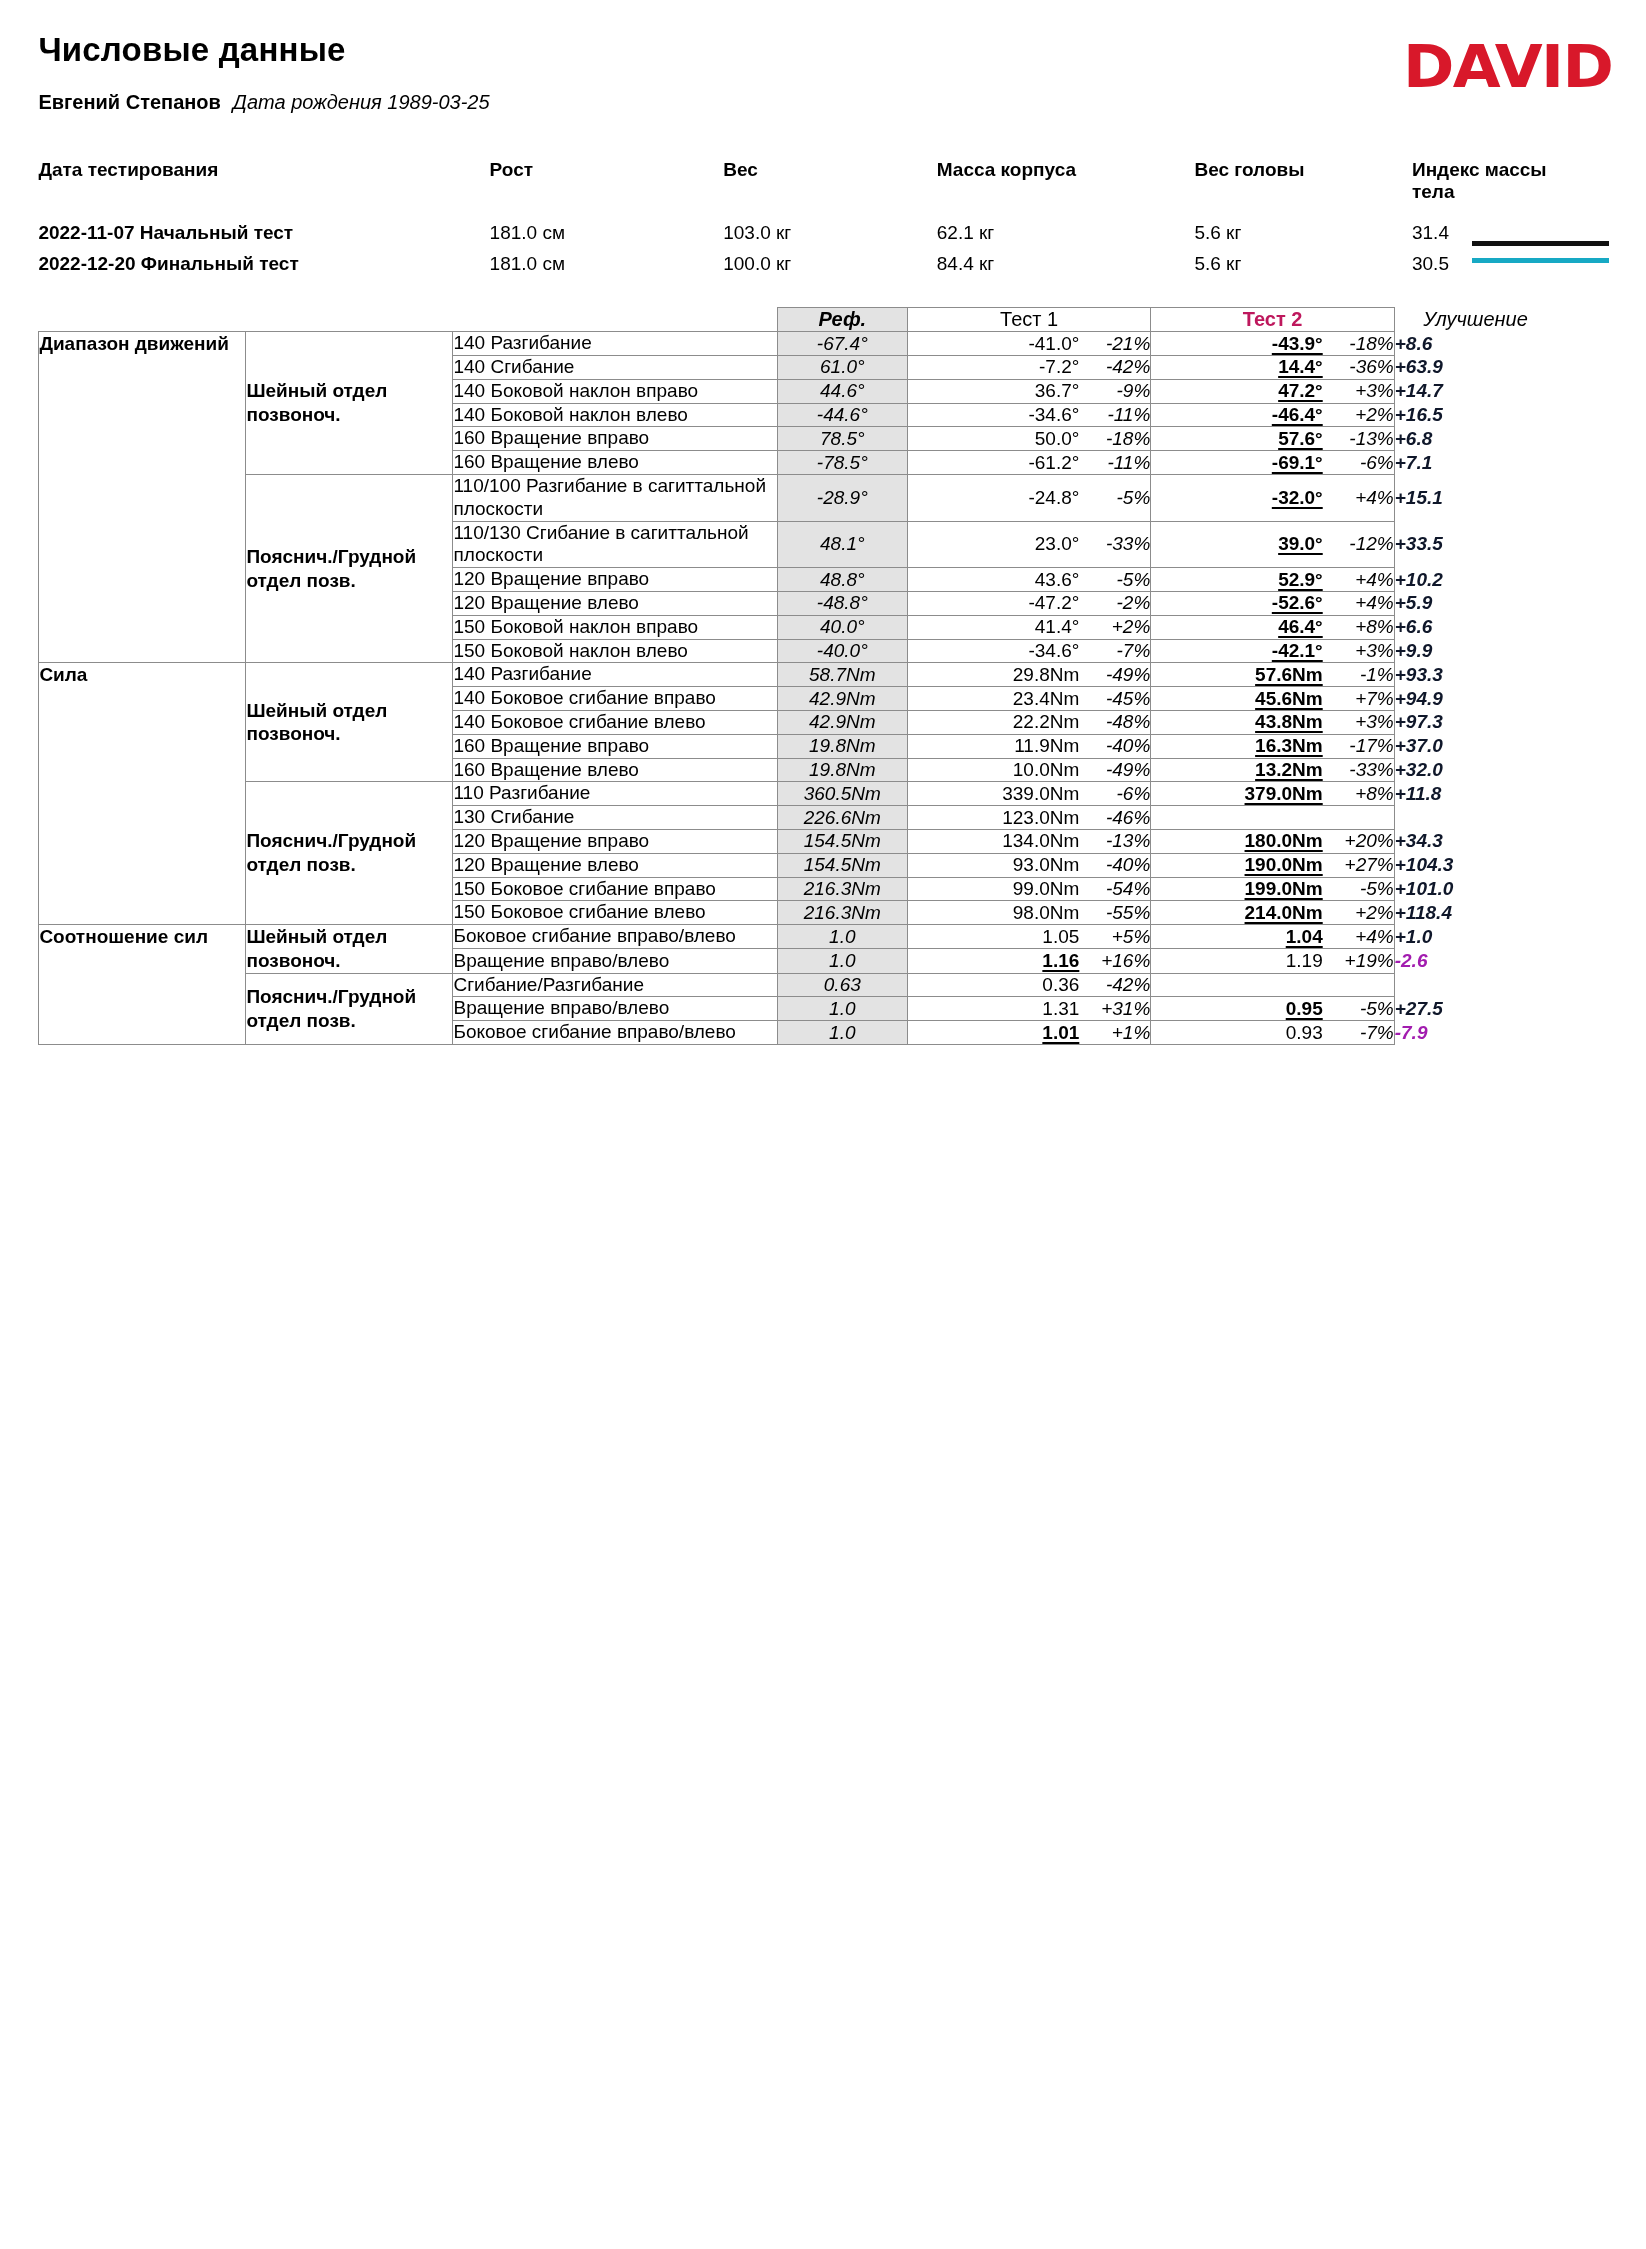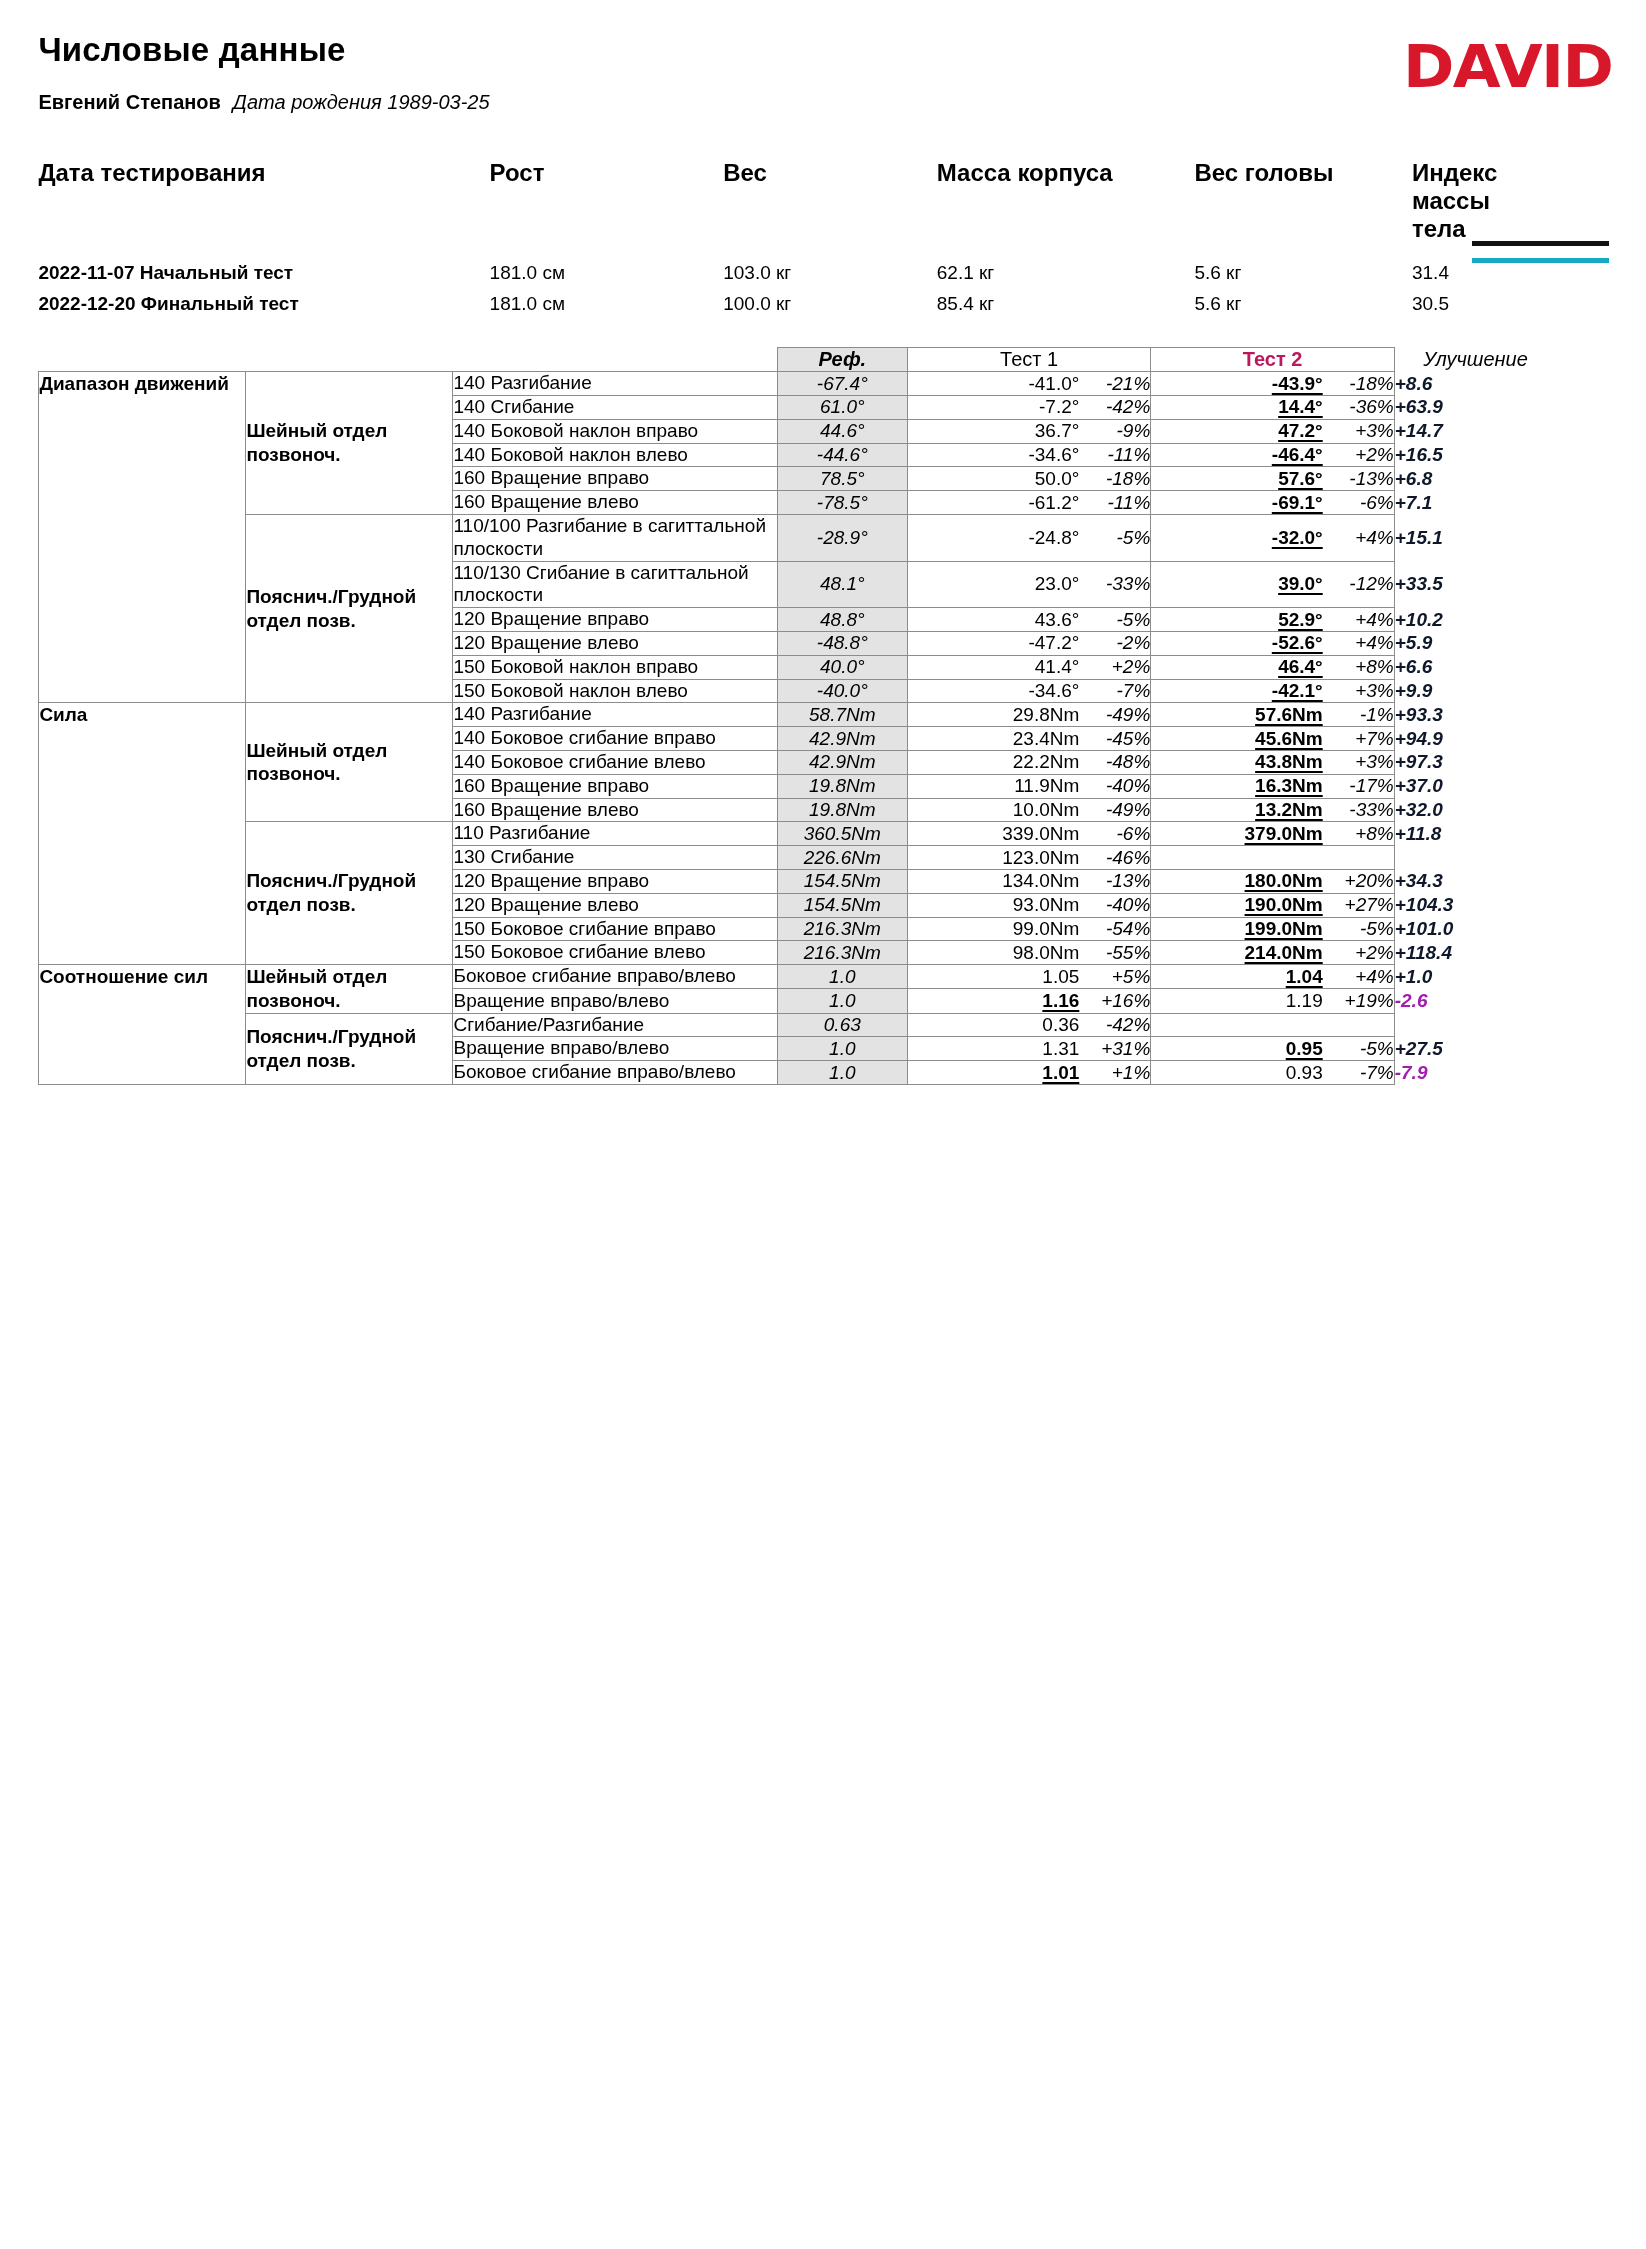--- a/index.html
+++ b/index.html
@@ -61,21 +61,21 @@
     margin: 24px 0 0 6.4px;
     width: 1511px;
     border-collapse: collapse;
     font-size: 19px;
   }
   .summary th {
     text-align: left;
     font-weight: bold;
     vertical-align: top;
     padding: 0 0 14.5px 0;
-    font-size: 24px;
+    font-size: 19px;
   }
   .summary td {
     padding: 4.8px 0;
     vertical-align: top;
   }
   .summary .c-date  { width: 450px; }
   .summary .c-h     { width: 233px; }
   .summary .c-w     { width: 213px; }
   .summary .c-tm    { width: 257px; }
   .summary .c-hw    { width: 217px; }
@@ -234,21 +234,21 @@
         <td>181.0 см</td>
         <td>103.0 кг</td>
         <td>62.1 кг</td>
         <td>5.6 кг</td>
         <td>31.4</td>
       </tr>
       <tr>
         <td class="bold">2022-12-20 Финальный тест</td>
         <td>181.0 см</td>
         <td>100.0 кг</td>
-        <td>85.4 кг</td>
+        <td>84.4 кг</td>
         <td>5.6 кг</td>
         <td>30.5</td>
       </tr>
     </tbody>
   </table>
 
   <div class="bmi-bars">
     <div class="bmi-bar"></div>
     <div class="bmi-bar teal"></div>
   </div>

